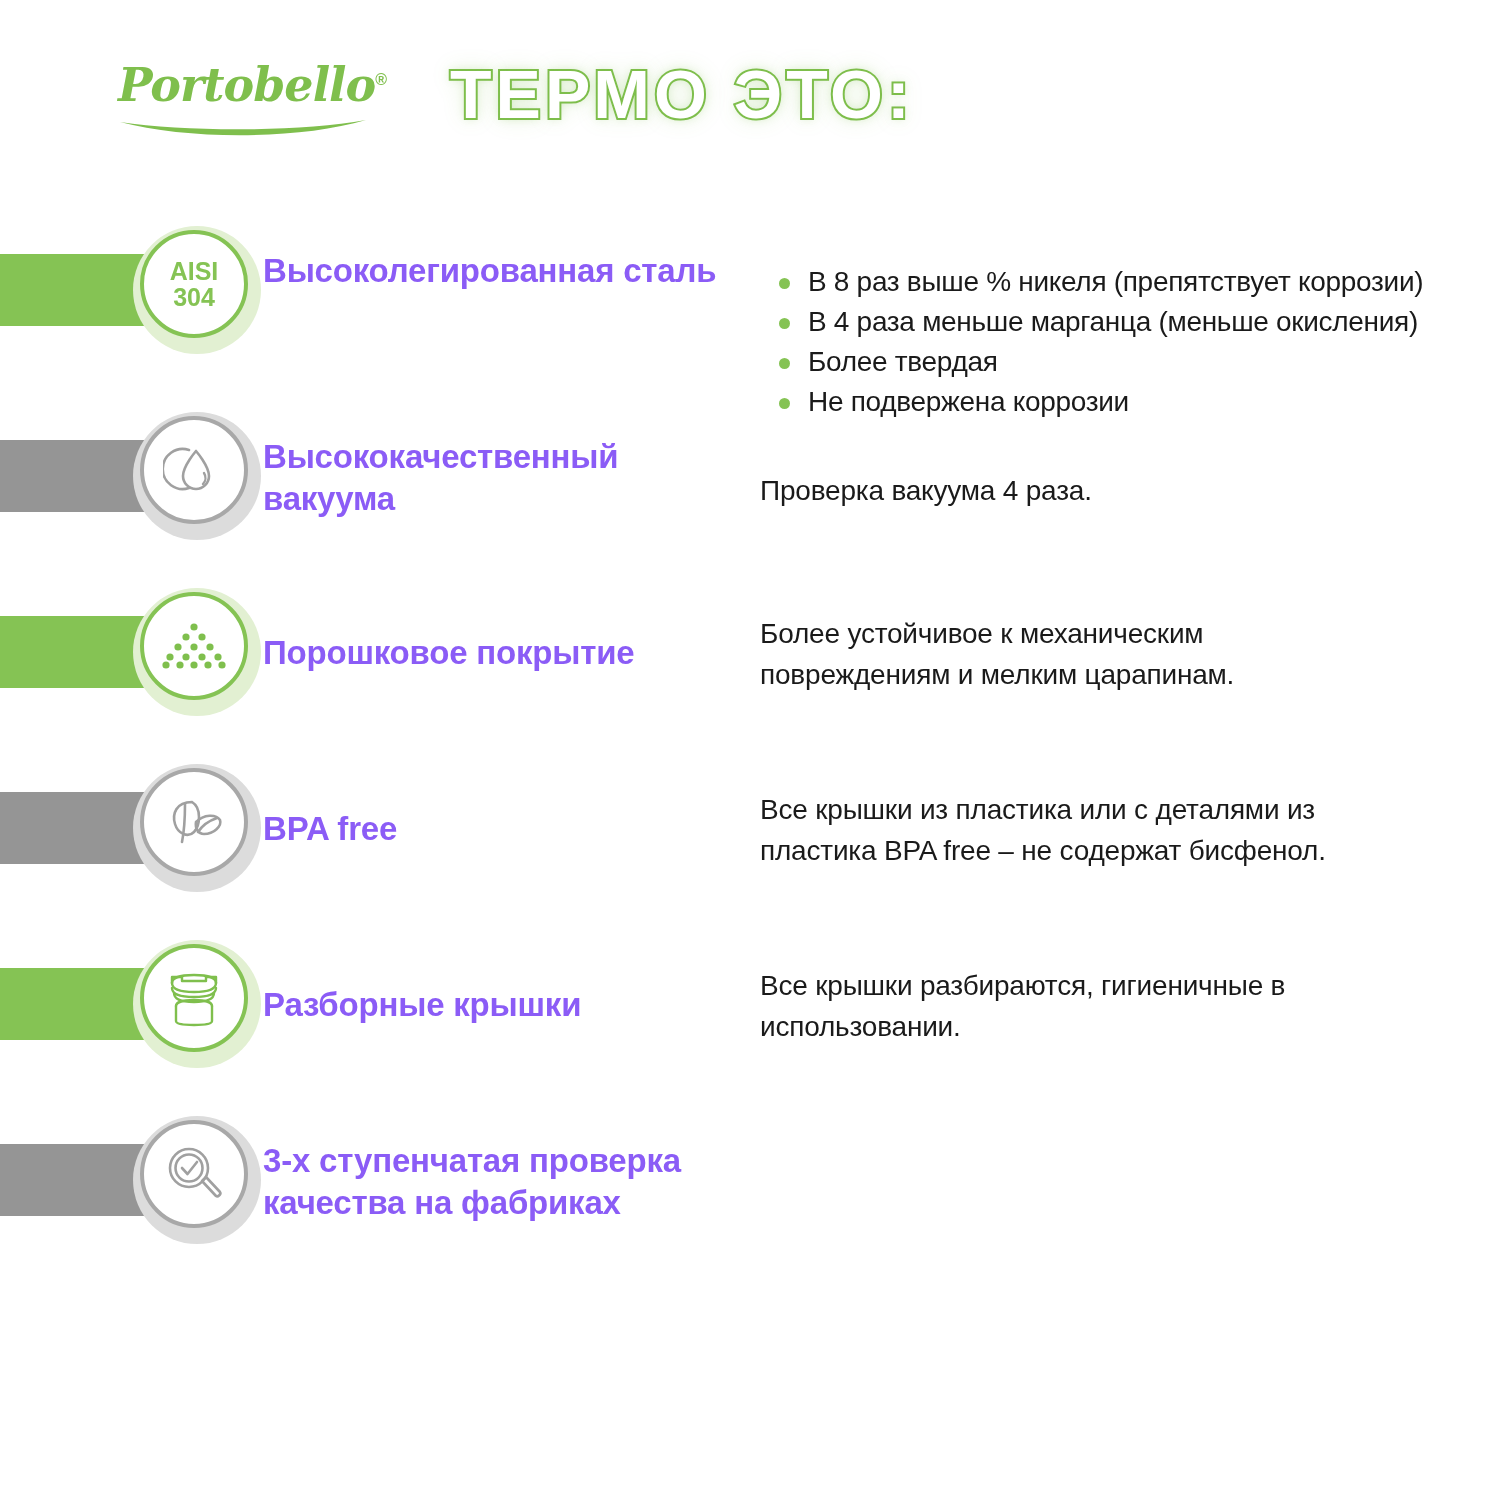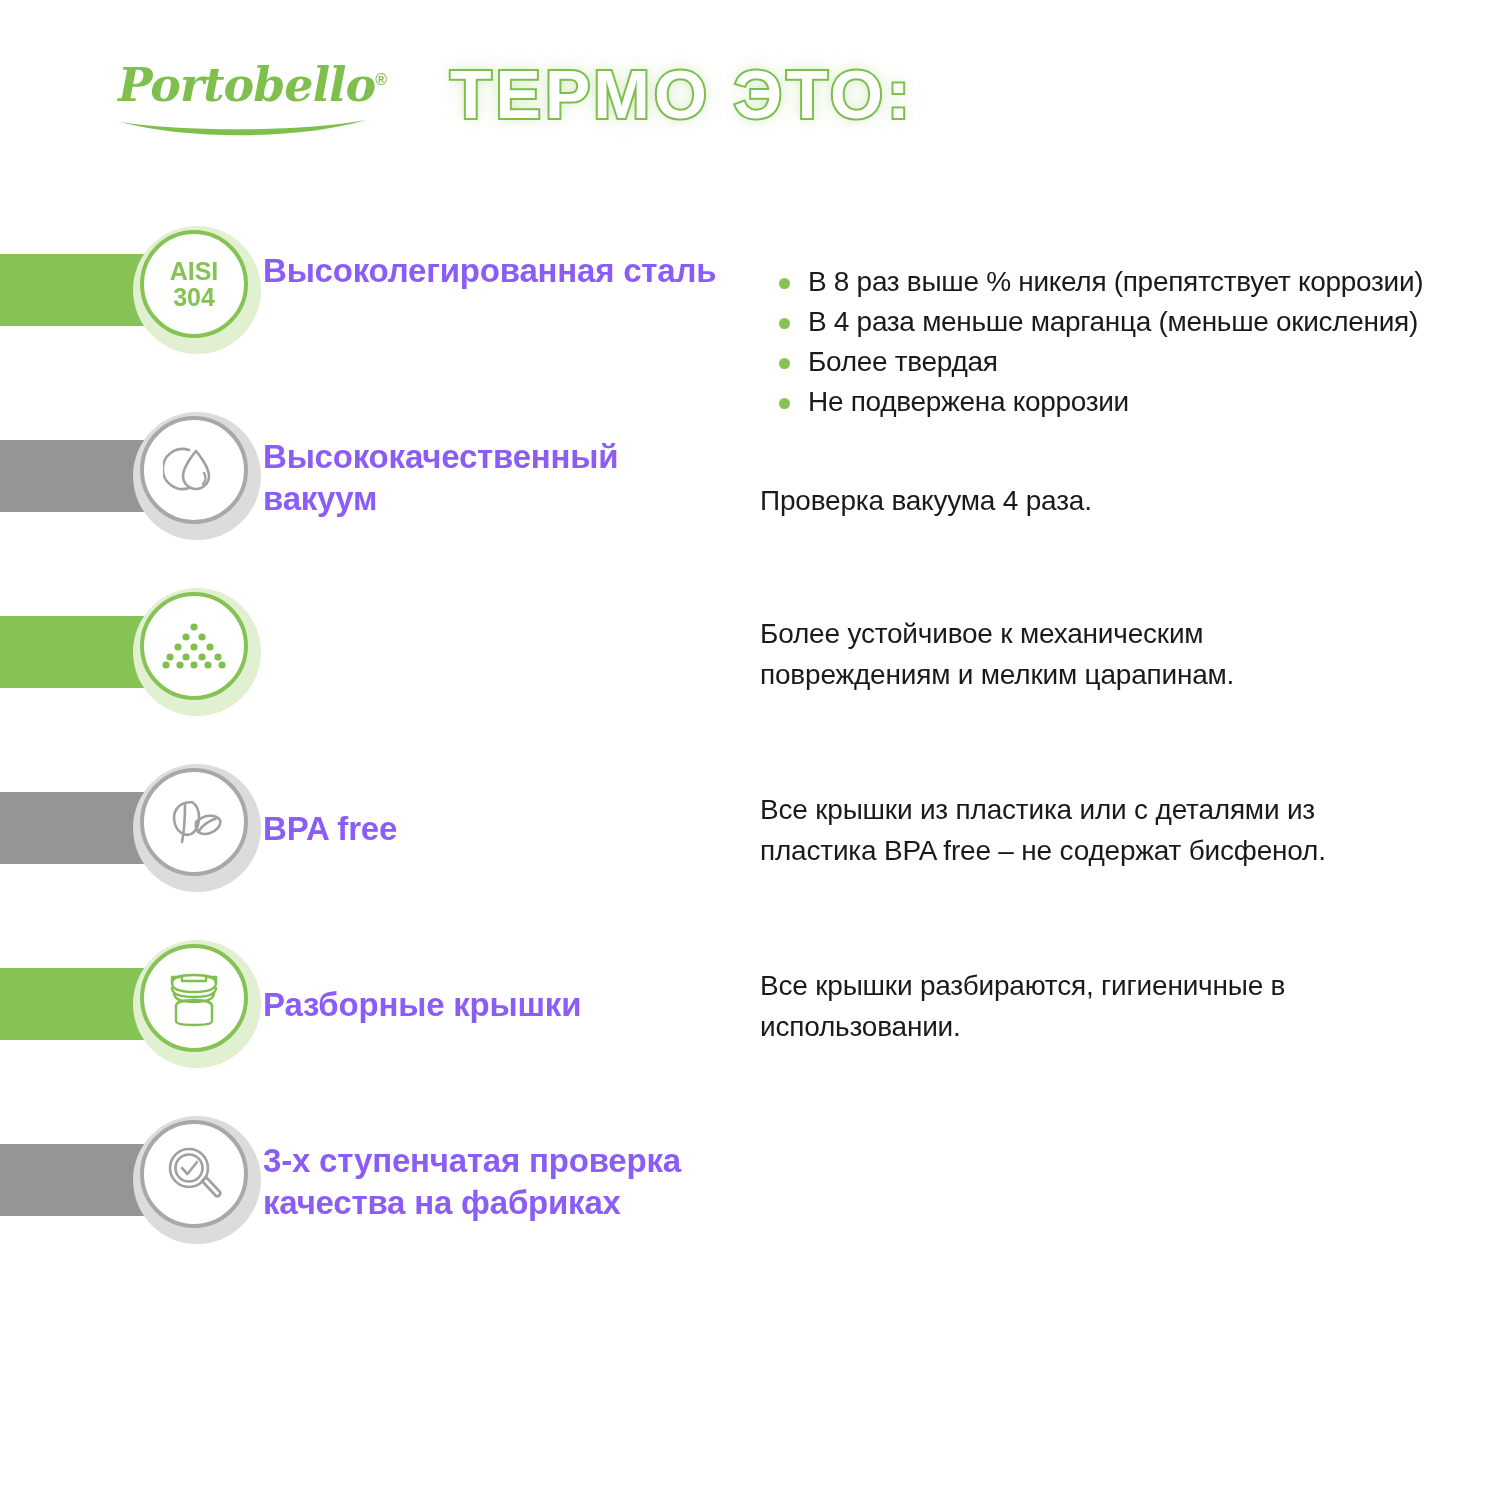--- a/index.html
+++ b/index.html
@@ -237,22 +237,22 @@
       <div class="badge-halo"></div>
       <div class="badge-ring"></div>
       <div class="badge-inner">
         <svg width="62" height="62" viewBox="0 0 62 62">
           <path d="M33 12 C33 12 20 27 20 37 a13 13 0 0 0 26 0 C46 27 33 12 33 12 Z" fill="none" stroke="#A0A0A0" stroke-width="2.6" stroke-linejoin="round"></path>
           <path d="M41 34 a9 9 0 0 1 -1 11" fill="none" stroke="#A0A0A0" stroke-width="2.4" stroke-linecap="round"></path>
           <path d="M26 11 A20 20 0 1 0 26 49" fill="none" stroke="#A0A0A0" stroke-width="2.6" stroke-linecap="round"></path>
         </svg>
       </div>
     </div>
-    <div class="title" style="top:24px;">Высококачественный вакуум</div>
-    <div class="desc" style="top:68px;">Проверка вакуума 4 раза.</div>
+    <div class="title" style="top:24px;">Высококачественный вакуума</div>
+    <div class="desc" style="top:58px;">Проверка вакуума 4 раза.</div>
   </div>
 
   <div class="row" style="top:588px;">
     <div class="bar green"></div>
     <div class="badge green">
       <div class="badge-halo"></div>
       <div class="badge-ring"></div>
       <div class="badge-inner">
         <svg width="64" height="52" viewBox="0 0 64 52">
           <g fill="#7FBF4D">
@@ -268,20 +268,21 @@
               <circle cx="56" cy="37" r="3.6"></circle>
             <circle cx="4" cy="45" r="3.6"></circle>
               <circle cx="18" cy="45" r="3.6"></circle>
               <circle cx="32" cy="45" r="3.6"></circle>
               <circle cx="46" cy="45" r="3.6"></circle>
               <circle cx="60" cy="45" r="3.6"></circle>
           </g>
         </svg>
       </div>
     </div>
+    <div class="title" style="top:44px;width:520px;">Порошковое покрытие</div>
     <div class="desc" style="top:25px;width:620px;">Более устойчивое к механическим повреждениям и мелким царапинам.</div>
   </div>
 
   <div class="row" style="top:764px;">
     <div class="bar gray"></div>
     <div class="badge gray">
       <div class="badge-halo"></div>
       <div class="badge-ring"></div>
       <div class="badge-inner">
         <svg width="64" height="60" viewBox="0 0 64 60">

